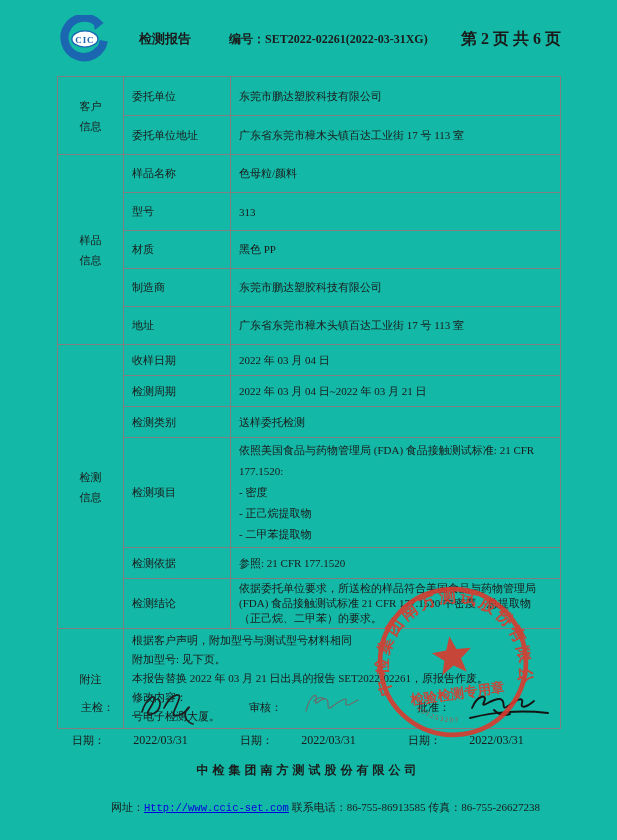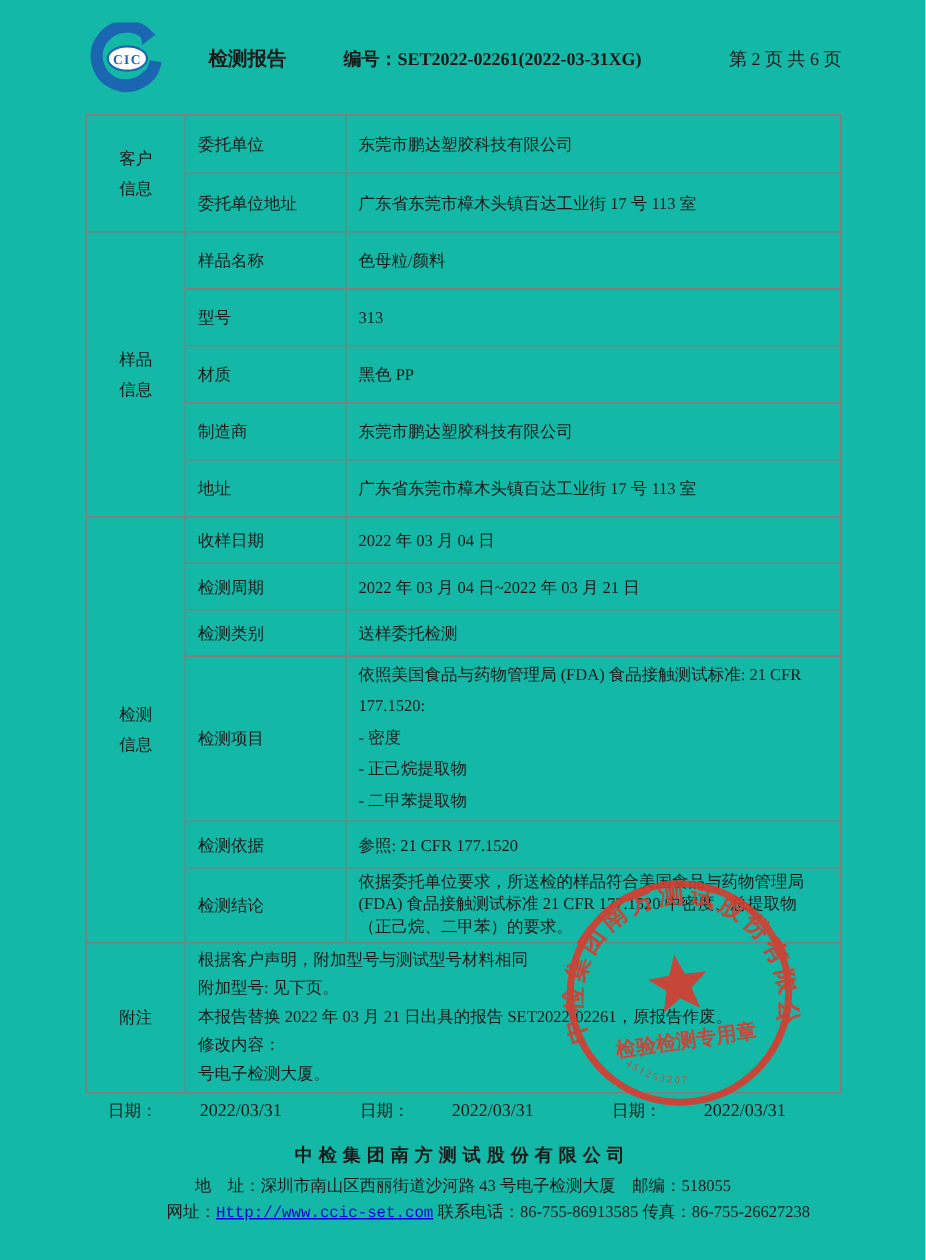--- a/index.html
+++ b/index.html
@@ -5,21 +5,21 @@
   html,body{margin:0;padding:0;background:#ffffff;}
   .page{position:relative;width:617px;height:840px;background:#14b8a6;overflow:hidden;
         font-family:"Liberation Serif","DejaVu Serif",serif;color:#1a1a1a;}
 
   
   .header{position:absolute;left:57px;top:14px;width:504px;height:50px;
           display:flex;align-items:center;}
   .logo-box{width:54px;height:48px;flex:0 0 54px;}
   .hdr-title{font-weight:bold;font-size:13px;margin-left:28px;}
   .hdr-no{font-weight:bold;font-size:12px;margin-left:38px;white-space:nowrap;}
-  .hdr-page{font-weight:normal;font-size:12px;margin-left:auto;white-space:nowrap;}
+  .hdr-page{font-weight:bold;font-size:16px;margin-left:auto;white-space:nowrap;}
 
   
   table.report{position:absolute;left:57px;top:76px;width:504px;
                border-collapse:collapse;table-layout:fixed;font-size:11px;}
   table.report td{border:1px solid #7f7f7f;padding:2px 8px;vertical-align:middle;
                   word-break:break-word;}
   td.sec{width:49px;text-align:center;line-height:20px;padding:2px 4px;}
   td.lbl{width:90px;padding-left:10px;}
   td.val{padding-left:12px;}
   tr.h34 td{height:34px;}
@@ -155,20 +155,40 @@
         <div>根据客户声明，附加型号与测试型号材料相同</div>
         <div>附加型号: 见下页。</div>
         <div>本报告替换 2022 年 03 月 21 日出具的报告 SET2022-02261，原报告作废。</div>
         <div>修改内容：</div>
         <div>号电子检测大厦。</div>
       </td>
     </tr>
   </tbody>
     </table>
 
+  <div class="sign-row">
+    <div class="sign-col">
+      <span class="slabel">主检：</span>
+      <svg class="sig-svg" width="82" height="42" viewBox="0 0 82 42">
+        <path d="M14 26 C18 12 28 7 26 14 C24 22 14 30 24 28 C32 26 34 16 30 13 M36 22 C42 9 54 5 51 13 C48 23 40 33 51 29 C60 26 64 17 59 23 C55 29 58 36 65 38" fill="none" stroke="#1d1d1d" stroke-width="1.7" stroke-linecap="round"></path>
+      </svg>
+    </div>
+    <div class="sign-col">
+      <span class="slabel">审核：</span>
+      <svg class="sig-svg" width="78" height="40" viewBox="0 0 78 40">
+        <path d="M10 24 C14 8 22 4 20 13 C18 22 24 10 30 12 C35 14 28 26 37 19 C45 13 52 9 50 15 C48 21 55 17 62 13 M18 14 C22 10 26 10 28 12" fill="none" stroke="#6a6a6a" stroke-width="1.2" stroke-linecap="round"></path>
+      </svg>
+    </div>
+    <div class="sign-col">
+      <span class="slabel">批准：</span>
+      <svg class="sig-svg" width="88" height="42" viewBox="0 0 88 42">
+        <path d="M8 22 C14 8 24 8 20 16 C16 24 28 12 36 13 C43 14 36 26 44 20 C52 14 60 10 58 17 C56 24 64 20 70 15 M30 24 C34 28 40 30 46 28 M6 32 C30 26 58 24 84 27" fill="none" stroke="#141414" stroke-width="1.9" stroke-linecap="round"></path>
+      </svg>
+    </div>
+  </div>
 
   <div class="date-row">
     <div class="date-col">
       <span class="slabel">日期：</span>
       <span class="dval">2022/03/31</span>
     </div>
     <div class="date-col">
       <span class="slabel">日期：</span>
       <span class="dval">2022/03/31</span>
     </div>
@@ -190,20 +210,19 @@
       </text>
       <polygon points="75,50 80,63.1 94,63.8 83.1,72.6 86.8,86.2 75,78.5 63.2,86.2 66.9,72.6 56,63.8 70,63.1" fill="#df372c"></polygon>
       <text x="75" y="110" text-anchor="middle" style="font-family:'Liberation Serif',serif;font-size:13px;font-weight:bold;fill:#df372c">检验检测专用章</text>
       <text style="font-family:'Liberation Serif',serif;font-size:6.5px;fill:#df372c">
         <textPath href="#arcBottom" startOffset="14">4 5 1 2 5 3 2 0 7</textPath>
       </text>
     </svg>
   </div>
 
   <div class="footer-company">中检集团南方测试股份有限公司</div>
-  <div class="footer-line fl1">地　址：深圳市南山区西丽街道沙河路 43 号电子检测大厦　邮编：518055</div>
   <div class="footer-line fl2">
     <span>网址：</span><a class="weblink" href="#">Http://www.ccic-set.com</a>
     <span>联系电话：</span><span>86-755-86913585</span>
     <span>传真：</span><span>86-755-26627238</span>
   </div>
 
 </div>
 
 </body></html>

